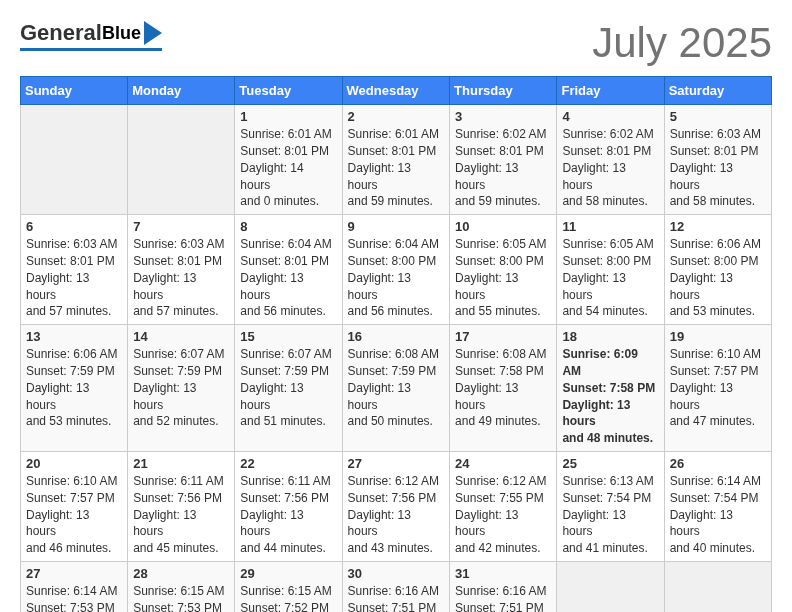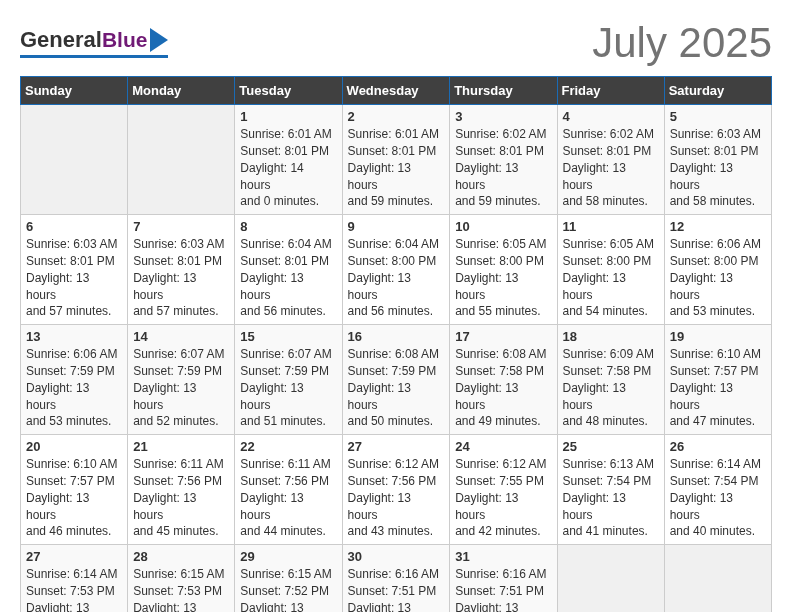--- a/index.html
+++ b/index.html
@@ -13,35 +13,34 @@
     .header {
       display: flex;
       justify-content: space-between;
       align-items: flex-start;
       margin-bottom: 10px;
     }
     .logo {
       display: flex;
       flex-direction: column;
       align-items: center;
-      margin-top: 7px;
     }
     .logo-text {
       display: flex;
       align-items: center;
     }
     .logo-general {
       font-size: 22px;
       font-weight: bold;
       color: #333;
     }
     .logo-blue {
-      font-size: 21px;
+      font-size: 18px;
       font-weight: bold;
-      color: #701a75;
+      color: #000000;
     }
     .logo-arrow {
       width: 0;
       height: 0;
       border-top: 12px solid transparent;
       border-bottom: 12px solid transparent;
       border-left: 18px solid #1a6bb5;
       margin-left: 3px;
     }
     .logo-line {
@@ -62,21 +61,21 @@
     .location-title {
       font-size: 18px;
       color: #333;
     }
     .calendar {
       width: 100%;
       border-collapse: collapse;
       border: 1px solid #ccc;
     }
     .calendar th {
-      background: #404040;
+      background: #3b82f6;
       color: #fff;
       font-size: 13px;
       font-weight: bold;
       padding: 6px 4px;
       text-align: left;
       border: 1px solid #1a6bb5;
     }
     .calendar td {
       vertical-align: top;
       padding: 4px 5px;
@@ -259,21 +258,21 @@
         </td>
         <td>
           <span class="day-num">17</span>
           <div class="day-info" style="white-space: pre-line;">Sunrise: 6:08 AM
 Sunset: 7:58 PM
 Daylight: 13 hours
 and 49 minutes.</div>
         </td>
         <td>
           <span class="day-num">18</span>
-          <div class="day-info" style="white-space: pre-line;">Sunrise: 6:09 AM
+          <div class="day-info" style="white-space: pre-line; font-weight: bold;">Sunrise: 6:09 AM
 Sunset: 7:58 PM
 Daylight: 13 hours
 and 48 minutes.</div>
         </td>
         <td>
           <span class="day-num">19</span>
           <div class="day-info" style="white-space: pre-line;">Sunrise: 6:10 AM
 Sunset: 7:57 PM
 Daylight: 13 hours
 and 47 minutes.</div>

